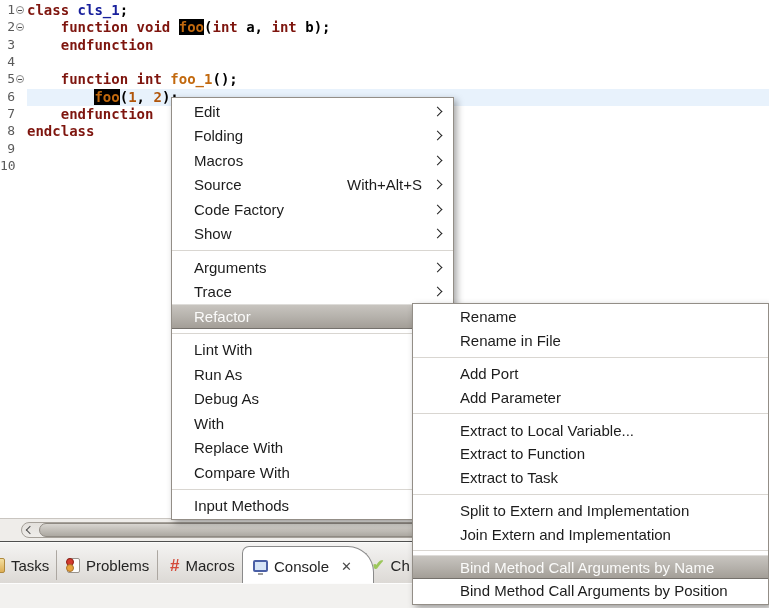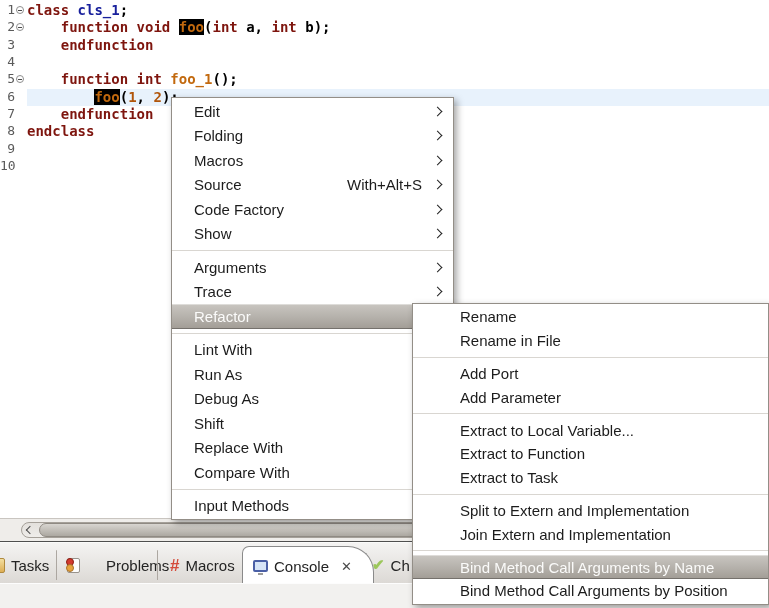--- a/index.html
+++ b/index.html
@@ -28,21 +28,21 @@
   #hthumb { position:absolute; left:17px; top:0px; width:722px; height:14px; border:1px solid #8F8A83; border-radius:8px; background:linear-gradient(180deg,#D8D5D0,#ACA8A1); }
   #harrow { position:absolute; left:5px; top:4px; width:6px; height:6px; border-left:1.6px solid #4A4A4A; border-bottom:1.6px solid #4A4A4A; transform:rotate(45deg); }
 
   
   #tabbar { position:absolute; left:0; top:541px; width:647px; height:42px; border-top:1px solid #4F4F4F;
             background:linear-gradient(180deg,#F5F4F3 0%,#E6E4E1 60%,#DCD9D5 100%); box-shadow:inset 0 1px 0 #FBFBFA; }
   #bottomcontent { position:absolute; left:0; top:583px; width:769px; height:25px; background:#F2F1EF; border-top:1px solid #FDFDFD; }
   .tab { position:absolute; top:4px; height:38px; display:flex; align-items:center; font-size:15px; color:#242424; white-space:nowrap; }
   .tabsep { position:absolute; top:8px; height:30px; width:1px; background:#ACA7A1; border-radius:2px 2px 0 0; }
   #tab-tasks   { left:-34px; width:90px;  padding-left:26px; }
-  #tab-problems{ left:58px;  width:99px;  padding-left:9px;gap:20px; }
+  #tab-problems{ left:58px;  width:99px;  padding-left:9px; }
   #tab-macros  { left:159px; width:83px;  padding-left:11px; }
   #tab-console { left:242px; width:132px; padding-left:10px; top:4px; height:39px; background:#FFF;
                  border:1px solid #8A8A8A; border-bottom:none; border-radius:7px 26px 0 0; }
   #tab-checks  { left:366px; width:90px;  padding-left:6px; }
   .ticon { flex:none; margin-right:6px; }
   .ic-tasks { width:13px; height:15px; background:linear-gradient(180deg,#F3DFA0,#DDAE55); border:1px solid #B08A3E; border-radius:2px; }
   .ic-problems { width:13px; height:15px; background:#FDFDFD; border:1px solid #98938C; border-radius:2px; position:relative; }
   .ic-problems::before { content:""; position:absolute; left:-2px; top:-1px; width:6px; height:6px; border-radius:50%; background:#D23A2E; border:1px solid #8E1E14; }
   .ic-problems::after  { content:""; position:absolute; left:-2px; bottom:0px; width:6px; height:6px; border-radius:50%; background:#E8A33D; border:1px solid #A8732A; }
   .ic-macros { color:#D44A3A; font-weight:bold; font-size:17px; line-height:15px; }
@@ -215,21 +215,21 @@
     </div>
     <div class="mi">
       <span class="lbl">Run As</span>
       <span class="chev"></span>
     </div>
     <div class="mi">
       <span class="lbl">Debug As</span>
       <span class="chev"></span>
     </div>
     <div class="mi">
-      <span class="lbl">Shift</span>
+      <span class="lbl">With</span>
       <span class="chev"></span>
     </div>
     <div class="mi">
       <span class="lbl">Replace With</span>
       <span class="chev"></span>
     </div>
     <div class="mi">
       <span class="lbl">Compare With</span>
       <span class="chev"></span>
     </div>

